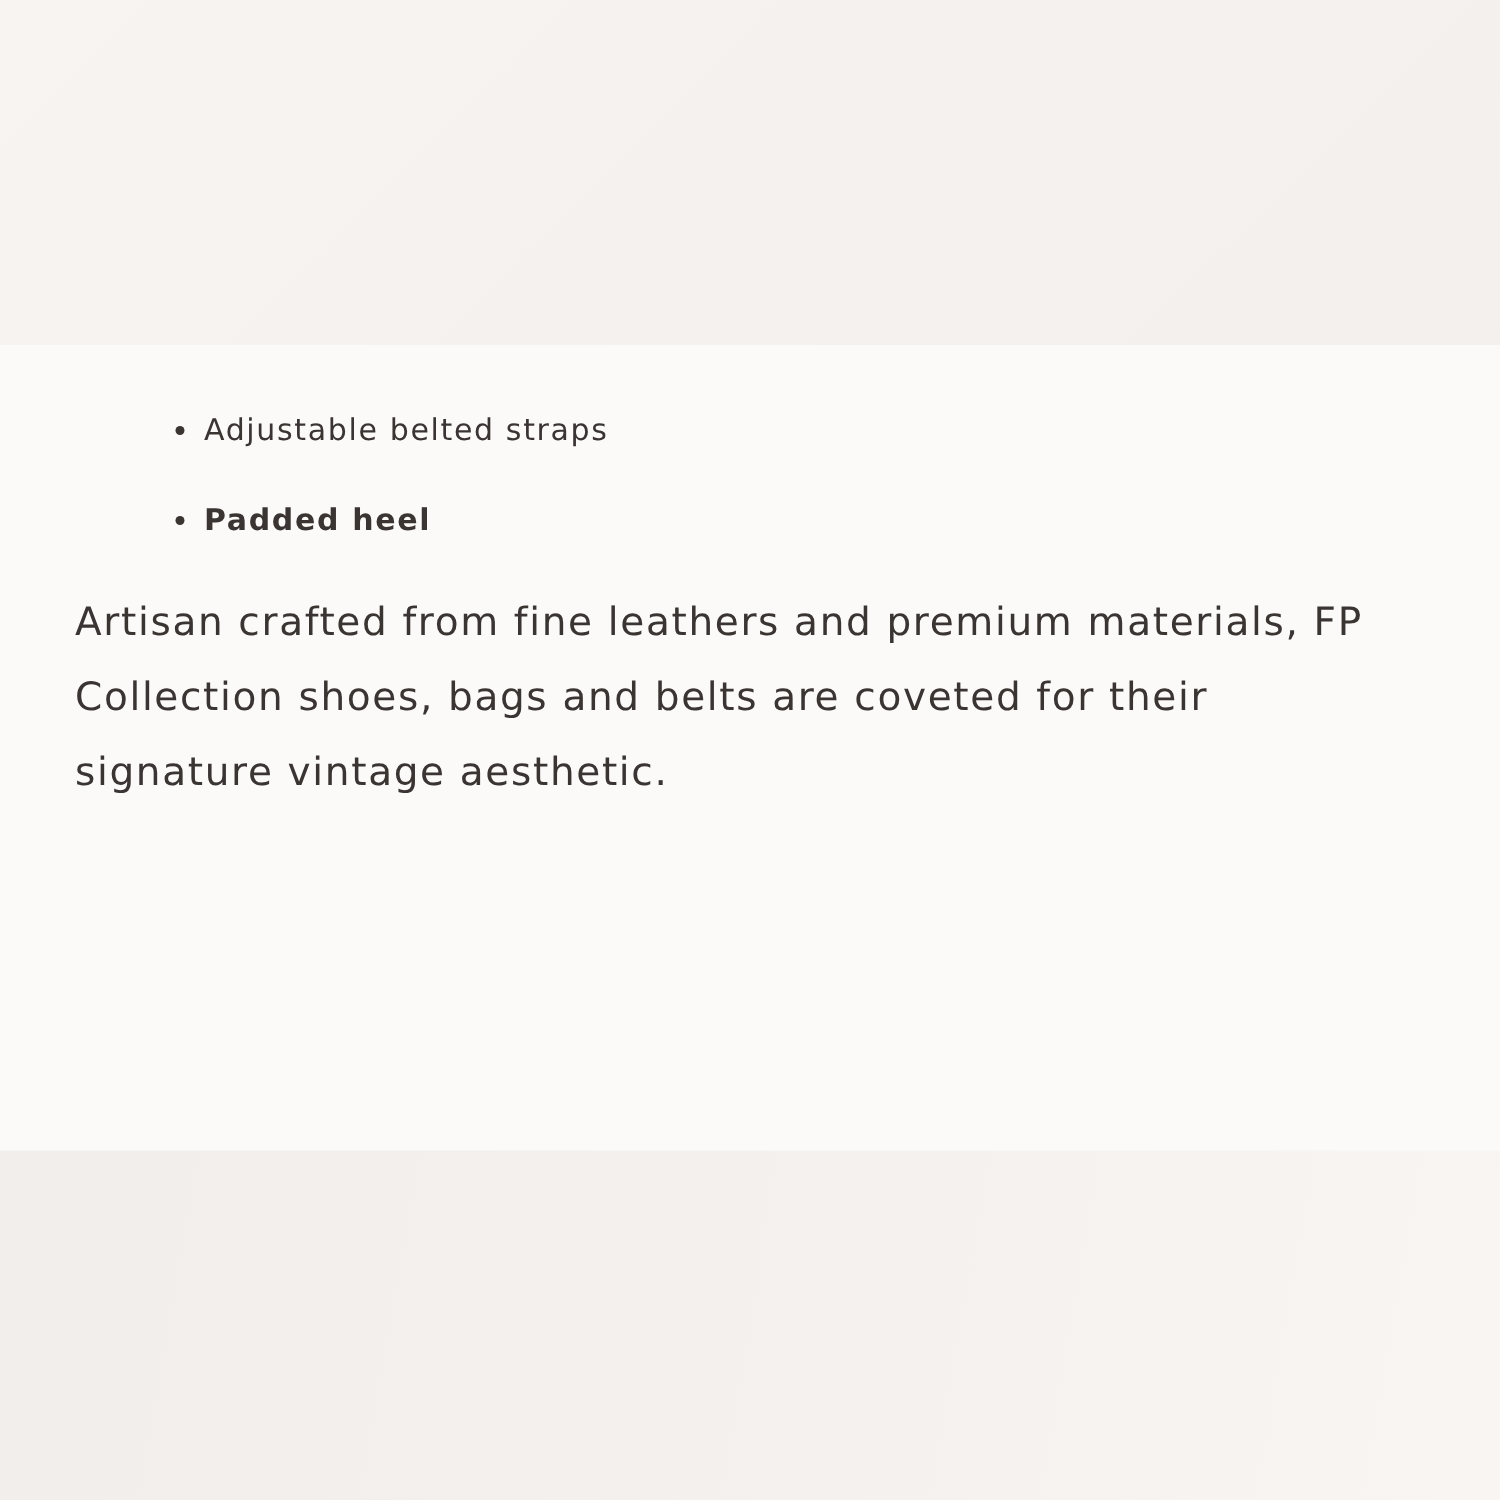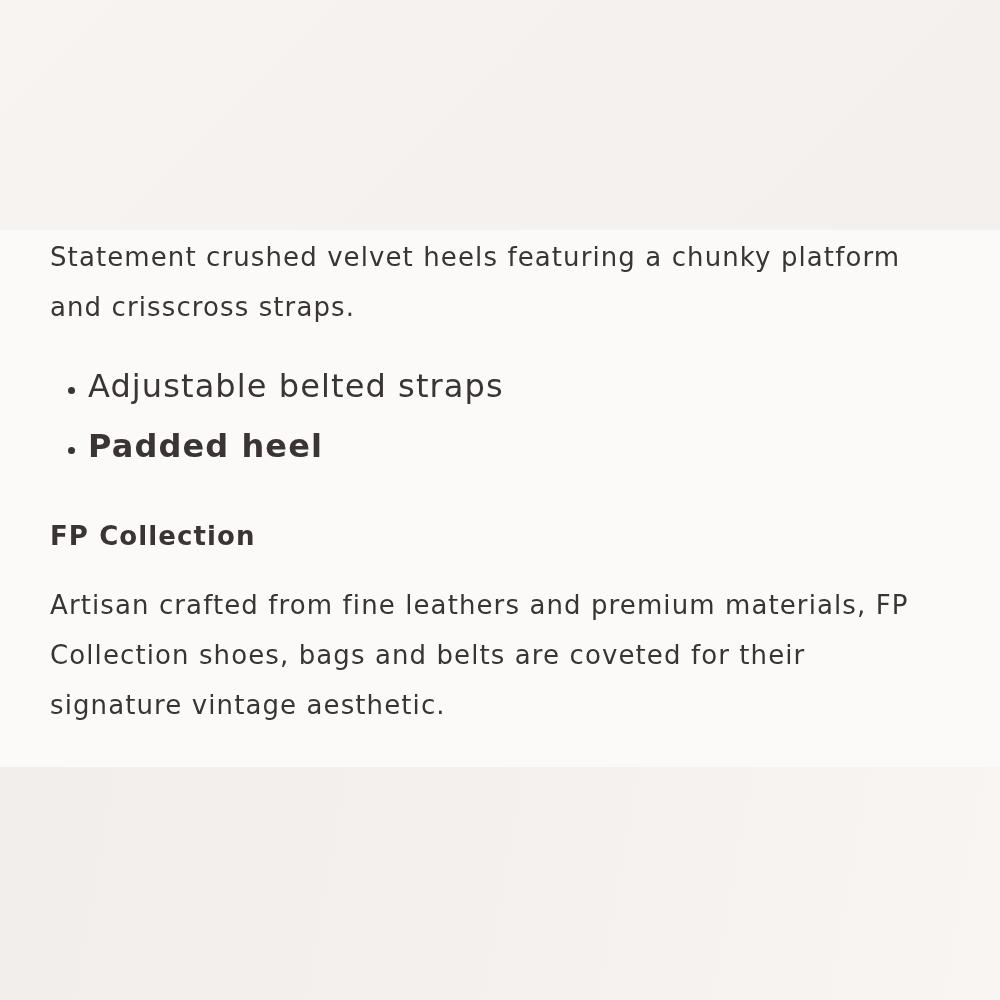--- a/index.html
+++ b/index.html
@@ -42,23 +42,24 @@
     line-height: 50px;
     letter-spacing: 1.1px;
   }
 
   .feature-list {
     margin: 29px 0 0 0;
     padding: 0 0 0 38px;
     list-style: disc outside;
   }
   .feature-list li {
-    font-size: 32px;
+    font-size: 20px;
     line-height: 50px;
     letter-spacing: 1.1px;
+    margin-left: 48px;
   }
   .feature-list li::marker {
     font-size: 22px;
     color: #3a3533;
   }
   .feature-list li + li {
     margin-top: 10px;
     font-weight: bold;
   }
 
@@ -78,27 +79,25 @@
   }
 </style>
 </head>
 <body>
 
 <div class="band-top"></div>
 
 <div class="content-panel">
   <div class="panel-inner">
 
-    <p class="summary-paragraph">Statement crushed velvet heels featuring a chunky platform and crisscross straps.</p>
 
     <ul class="feature-list">
       <li>Adjustable belted straps</li>
       <li>Padded heel</li>
     </ul>
 
-    <h3 class="collection-heading">FP Collection</h3>
 
     <p class="collection-paragraph">Artisan crafted from fine leathers and premium materials, FP Collection shoes, bags and belts are coveted for their signature vintage aesthetic.</p>
 
   </div>
 </div>
 
 <div class="band-bottom"></div>
 
 </body></html>

